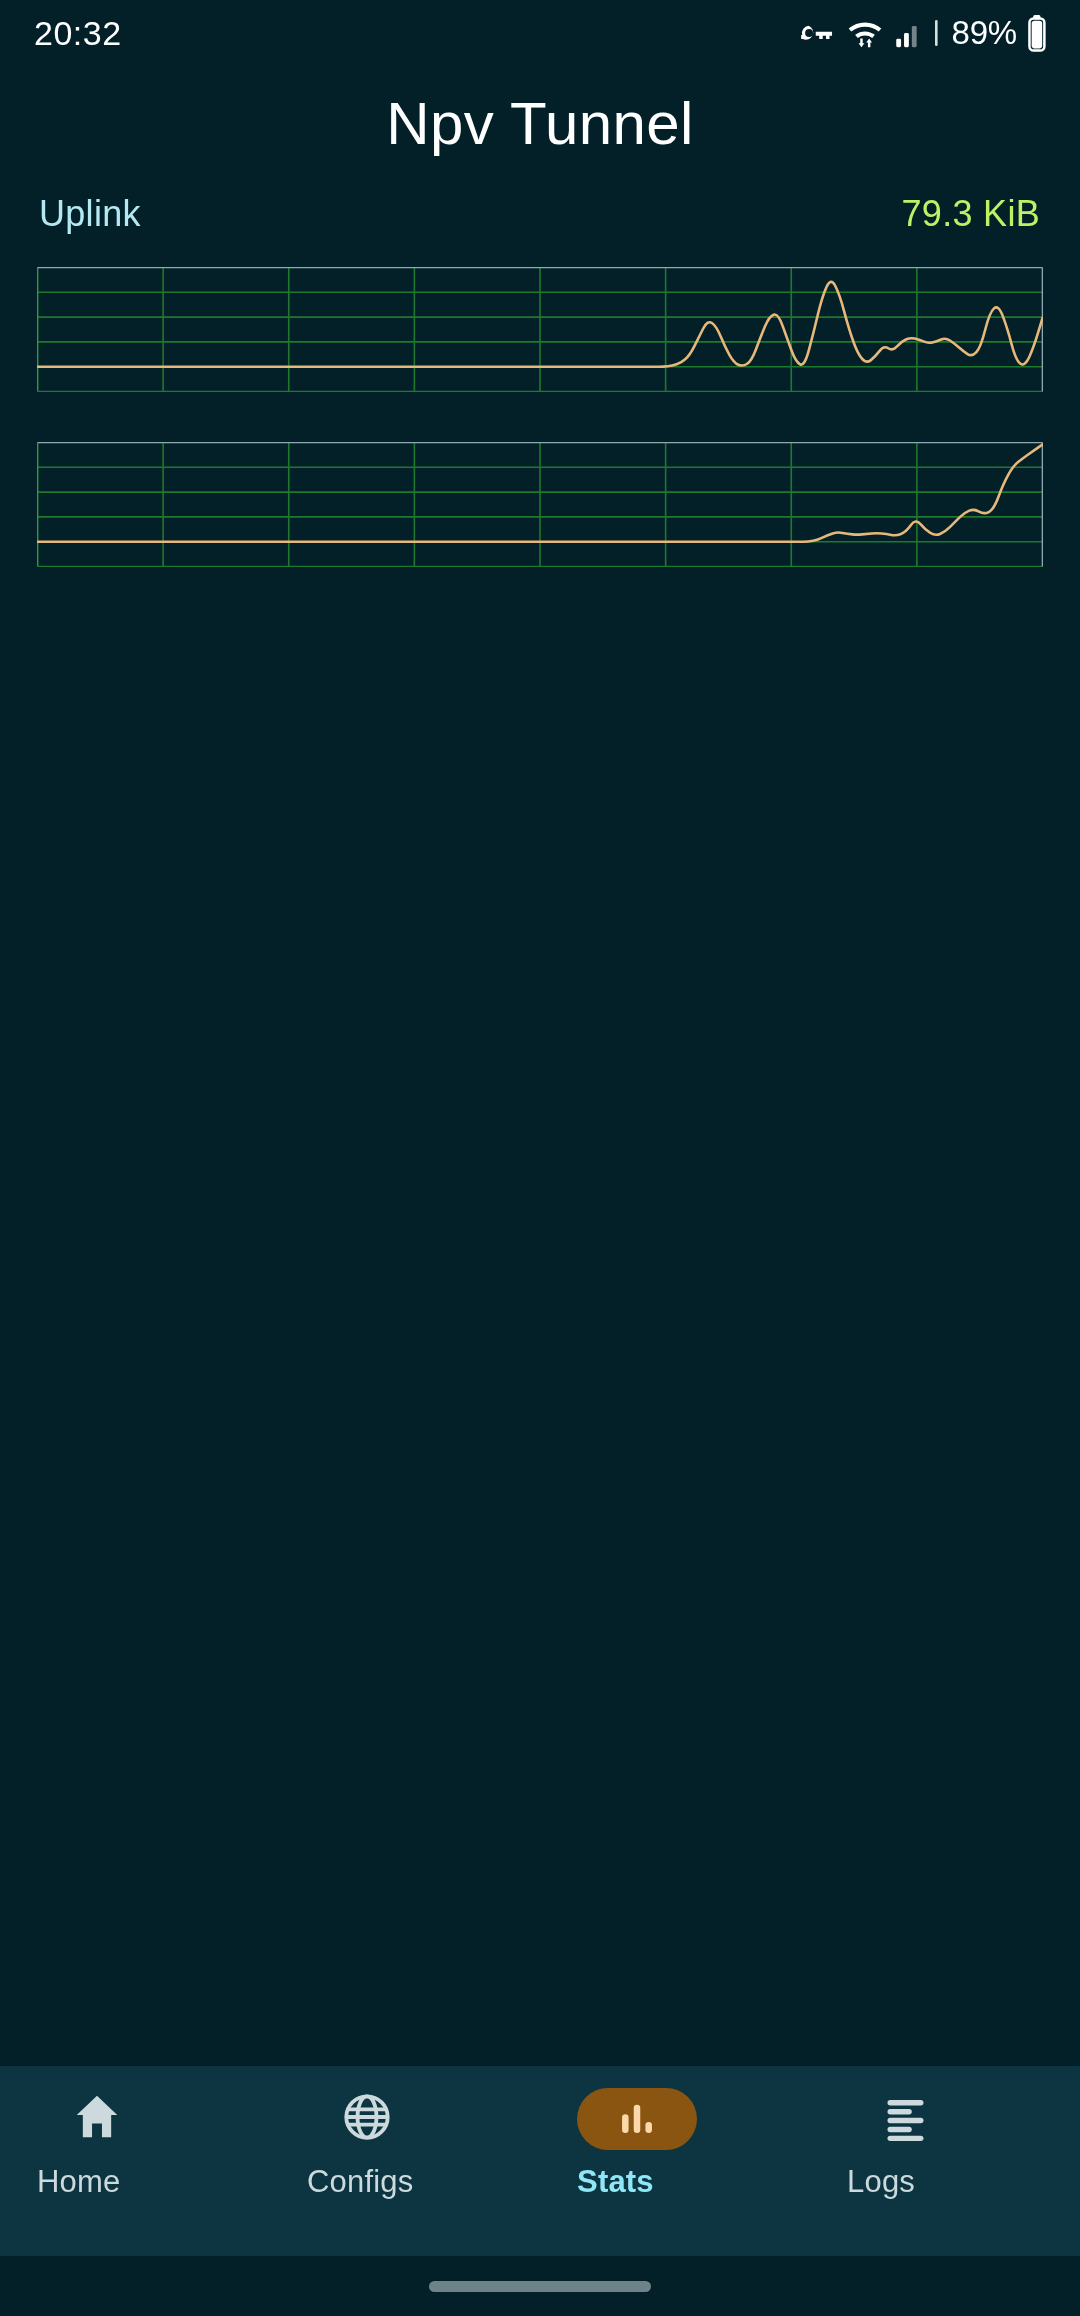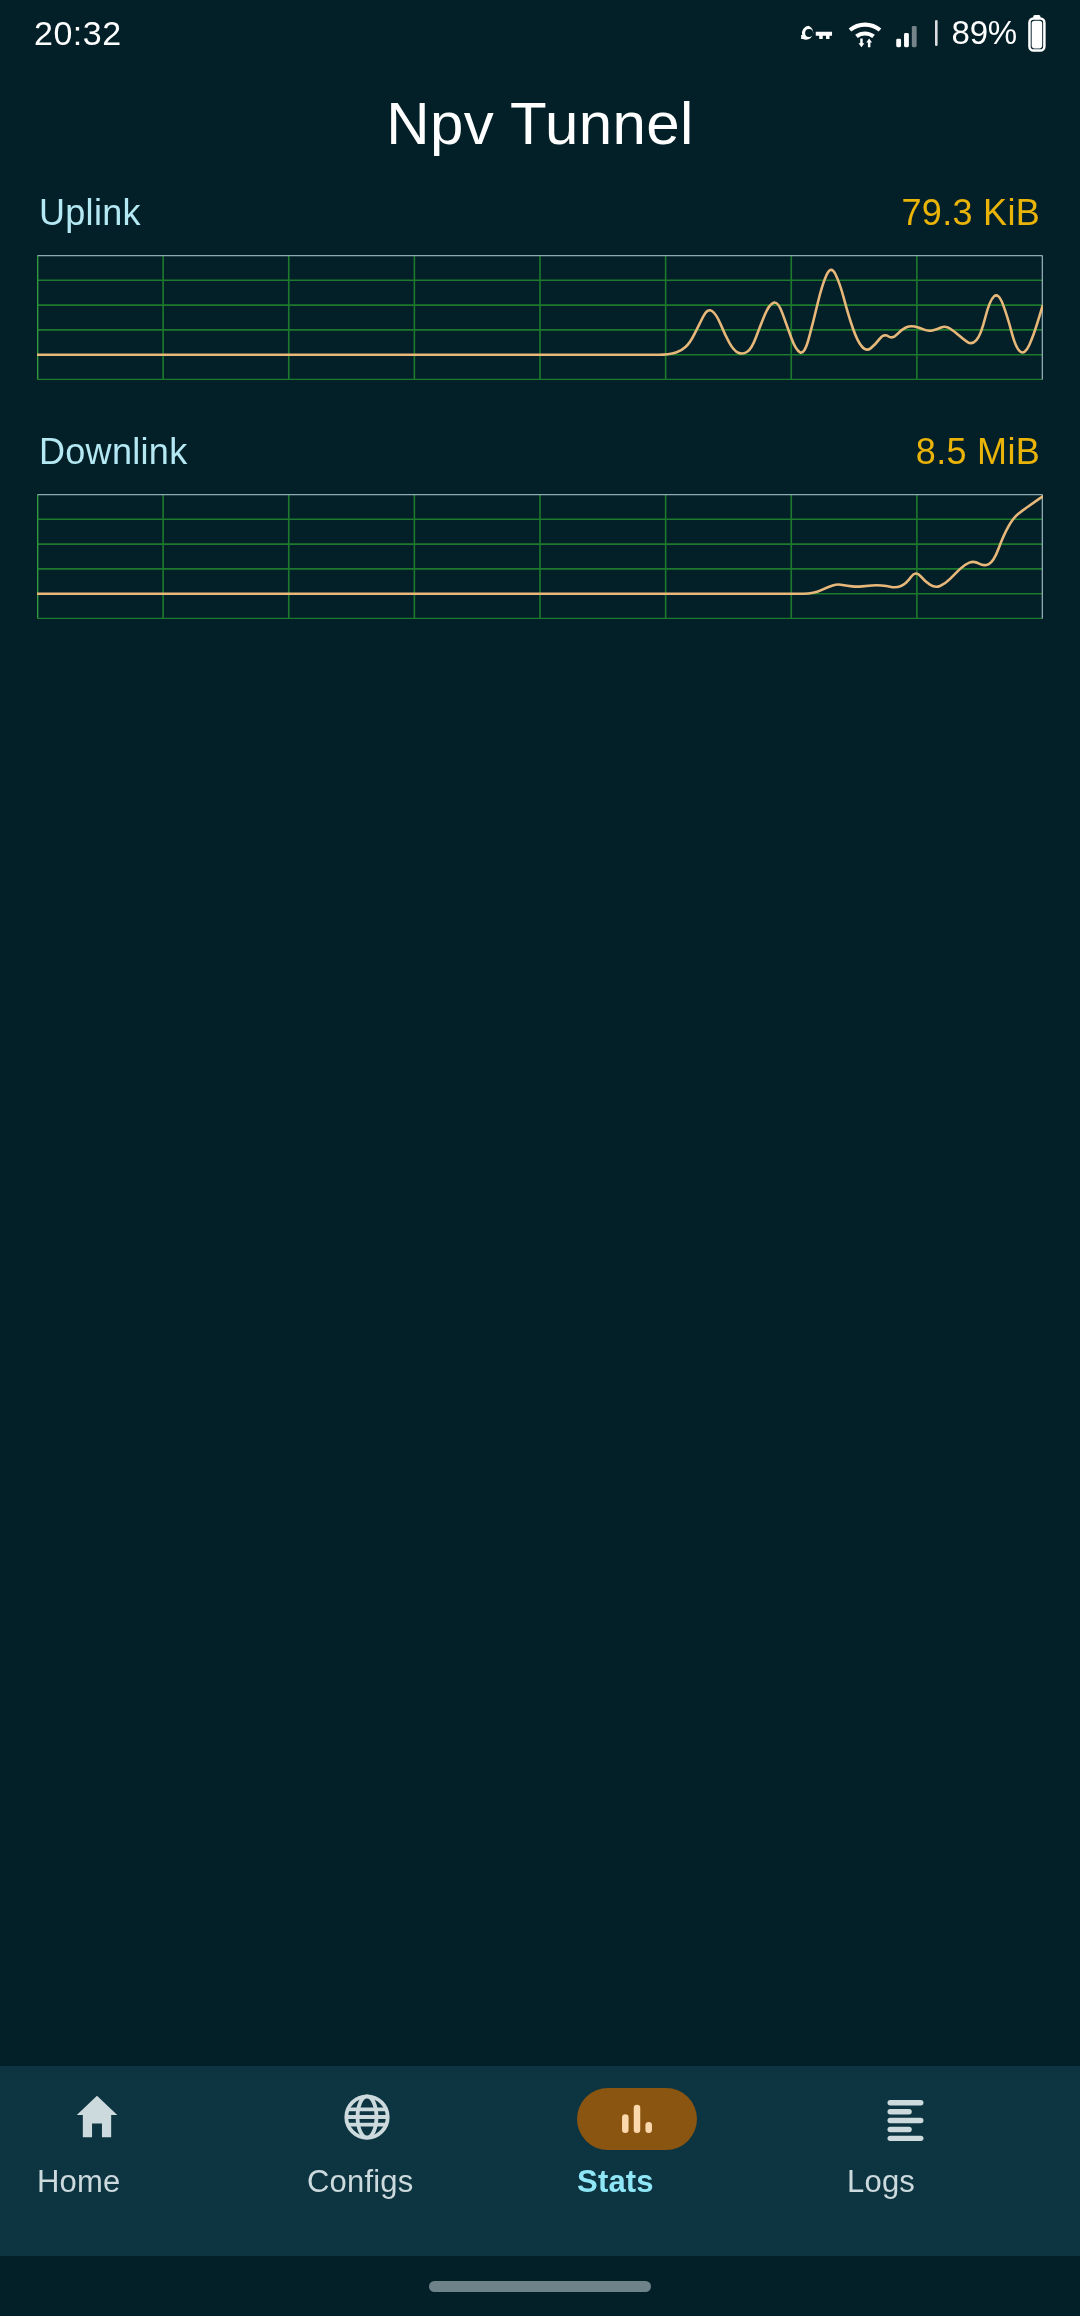--- a/index.html
+++ b/index.html
@@ -39,26 +39,27 @@
   }
   .page-title {
     color:#ffffff; font-size:60px; font-weight:400; letter-spacing:0.4px;
   }
 
   
   .content { flex:1 1 auto; padding:0 37px; position:relative; }
 
   .stat-block { margin-bottom:4px; }
   .stat-header {
-    display:flex; align-items:center; justify-content:space-between;
+    display:flex; align-items:flex-start; justify-content:space-between;
     padding:0 3px 0 2px;
     height:64px;
+    margin-top:12px;
   }
   .stat-label { color:#b4e9f4; font-size:36px; letter-spacing:0.3px; }
-  .stat-value { color:#eab308; font-size:36px; letter-spacing:0.3px; }
+  .stat-value { color:#bef264; font-size:36px; letter-spacing:0.3px; }
 
   .chart-wrap {
     position:relative;
     height:125px;
     margin-top:10px;
     width:1006px;
   }
   .chart-svg { display:block; width:1006px; height:125px; }
 
   .spacer-uplink { height:36px; }
@@ -177,24 +178,20 @@
             <line x1="0.5" y1="0.5" x2="1005.5" y2="0.5" stroke="#8fa9b2" stroke-width="1.6"></line>
             <line x1="1005.5" y1="0.5" x2="1005.5" y2="124.5" stroke="#8fa9b2" stroke-width="1.6"></line>
             <path d="M0.50,99.70 Q0.50,99.70 4.91,99.70 Q9.32,99.70 13.72,99.70 Q18.13,99.70 22.54,99.70 Q26.95,99.70 31.36,99.70 Q35.76,99.70 40.17,99.70 Q44.58,99.70 48.99,99.70 Q53.39,99.70 57.80,99.70 Q62.21,99.70 66.62,99.70 Q71.03,99.70 75.43,99.70 Q79.84,99.70 84.25,99.70 Q88.66,99.70 93.07,99.70 Q97.47,99.70 101.88,99.70 Q106.29,99.70 110.70,99.70 Q115.11,99.70 119.51,99.70 Q123.92,99.70 128.33,99.70 Q132.74,99.70 137.14,99.70 Q141.55,99.70 145.96,99.70 Q150.37,99.70 154.78,99.70 Q159.18,99.70 163.59,99.70 Q168.00,99.70 172.41,99.70 Q176.82,99.70 181.22,99.70 Q185.63,99.70 190.04,99.70 Q194.45,99.70 198.86,99.70 Q203.26,99.70 207.67,99.70 Q212.08,99.70 216.49,99.70 Q220.89,99.70 225.30,99.70 Q229.71,99.70 234.12,99.70 Q238.53,99.70 242.93,99.70 Q247.34,99.70 251.75,99.70 Q256.16,99.70 260.57,99.70 Q264.97,99.70 269.38,99.70 Q273.79,99.70 278.20,99.70 Q282.61,99.70 287.01,99.70 Q291.42,99.70 295.83,99.70 Q300.24,99.70 304.64,99.70 Q309.05,99.70 313.46,99.70 Q317.87,99.70 322.28,99.70 Q326.68,99.70 331.09,99.70 Q335.50,99.70 339.91,99.70 Q344.32,99.70 348.72,99.70 Q353.13,99.70 357.54,99.70 Q361.95,99.70 366.36,99.70 Q370.76,99.70 375.17,99.70 Q379.58,99.70 383.99,99.70 Q388.39,99.70 392.80,99.70 Q397.21,99.70 401.62,99.70 Q406.03,99.70 410.43,99.70 Q414.84,99.70 419.25,99.70 Q423.66,99.70 428.07,99.70 Q432.47,99.70 436.88,99.70 Q441.29,99.70 445.70,99.70 Q450.11,99.70 454.51,99.70 Q458.92,99.70 463.33,99.70 Q467.74,99.70 472.14,99.70 Q476.55,99.70 480.96,99.70 Q485.37,99.70 489.78,99.70 Q494.18,99.70 498.59,99.70 Q503.00,99.70 507.41,99.70 Q511.82,99.70 516.22,99.70 Q520.63,99.70 525.04,99.70 Q529.45,99.70 533.86,99.70 Q538.26,99.70 542.67,99.70 Q547.08,99.70 551.49,99.70 Q555.89,99.70 560.30,99.70 Q564.71,99.70 569.12,99.70 Q573.53,99.70 577.93,99.70 Q582.34,99.70 586.75,99.70 Q591.16,99.70 595.57,99.70 Q599.97,99.70 604.38,99.70 Q608.79,99.70 613.20,99.70 Q617.61,99.70 622.01,99.70 Q626.42,99.70 630.83,99.21 Q635.24,98.73 639.64,97.27 Q644.05,95.81 648.46,91.92 Q652.87,88.04 657.28,79.29 Q661.68,70.54 666.09,61.79 Q670.50,53.04 674.91,55.96 Q679.32,58.88 683.72,69.57 Q688.13,80.26 692.54,88.04 Q696.95,95.81 701.36,97.76 Q705.76,99.70 710.17,96.78 Q714.58,93.87 718.99,82.20 Q723.39,70.54 727.80,59.85 Q732.21,49.16 736.62,47.70 Q741.03,46.24 745.43,58.39 Q749.84,70.54 754.25,82.69 Q758.66,94.84 763.07,97.27 Q767.47,99.70 771.88,83.18 Q776.29,66.65 780.70,48.18 Q785.11,29.72 789.51,20.00 Q793.92,10.28 798.33,19.02 Q802.74,27.77 807.14,44.30 Q811.55,60.82 815.96,73.46 Q820.37,86.09 824.78,91.44 Q829.18,96.78 833.59,93.38 Q838.00,89.98 842.41,84.15 Q846.82,78.32 851.22,81.23 Q855.63,84.15 860.04,79.29 Q864.45,74.43 868.86,72.48 Q873.26,70.54 877.67,71.51 Q882.08,72.48 886.49,74.43 Q890.89,76.37 895.30,75.40 Q899.71,74.43 904.12,72.48 Q908.53,70.54 912.93,73.46 Q917.34,76.37 921.75,80.26 Q926.16,84.15 930.57,87.06 Q934.97,89.98 939.38,85.12 Q943.79,80.26 948.20,62.76 Q952.61,45.27 957.01,41.38 Q961.42,37.49 965.83,49.16 Q970.24,60.82 974.64,77.34 Q979.05,93.87 983.46,96.78 Q987.87,99.70 992.28,89.98 Q996.68,80.26 1001.09,65.68 L1005.50,51.10" fill="none" stroke="#e8b87a" stroke-width="2.6" stroke-linejoin="round" stroke-linecap="round"></path>
           </svg>
       </div>
     </div>
 
     <div class="spacer-uplink"></div>
 
     <div class="stat-block">
-      <div class="stat-header">
-        <span class="stat-label">Downlink</span>
-        <span class="stat-value">8.5 MiB</span>
-      </div>
       <div class="chart-wrap">
         <svg class="chart-svg" id="chart-1" viewBox="0 0 1006 125" preserveAspectRatio="none">
             <line x1="0.5" y1="25.3" x2="1005.5" y2="25.3" stroke="#1d7a2c" stroke-width="1.6"></line>
             <line x1="0.5" y1="50.1" x2="1005.5" y2="50.1" stroke="#1d7a2c" stroke-width="1.6"></line>
             <line x1="0.5" y1="74.9" x2="1005.5" y2="74.9" stroke="#1d7a2c" stroke-width="1.6"></line>
             <line x1="0.5" y1="99.7" x2="1005.5" y2="99.7" stroke="#1d7a2c" stroke-width="1.6"></line>
             <line x1="126.125" y1="0.5" x2="126.125" y2="124.5" stroke="#1d7a2c" stroke-width="1.6"></line>
             <line x1="251.75" y1="0.5" x2="251.75" y2="124.5" stroke="#1d7a2c" stroke-width="1.6"></line>
             <line x1="377.375" y1="0.5" x2="377.375" y2="124.5" stroke="#1d7a2c" stroke-width="1.6"></line>
             <line x1="503" y1="0.5" x2="503" y2="124.5" stroke="#1d7a2c" stroke-width="1.6"></line>

